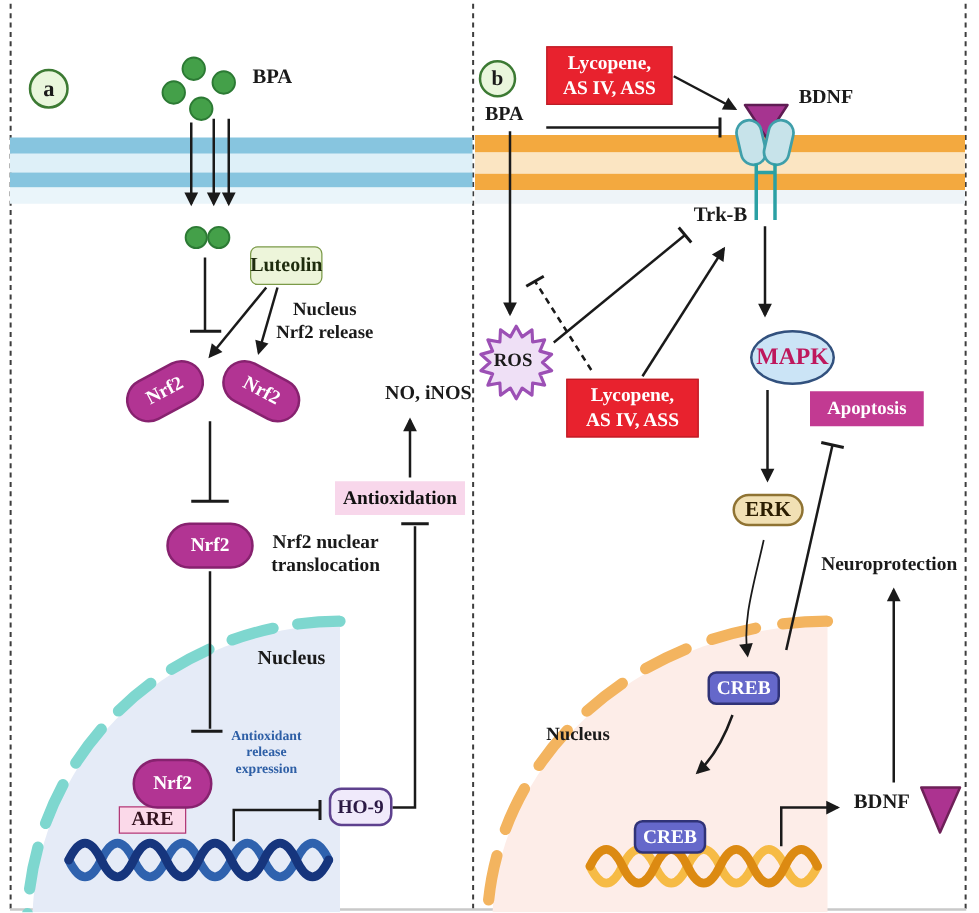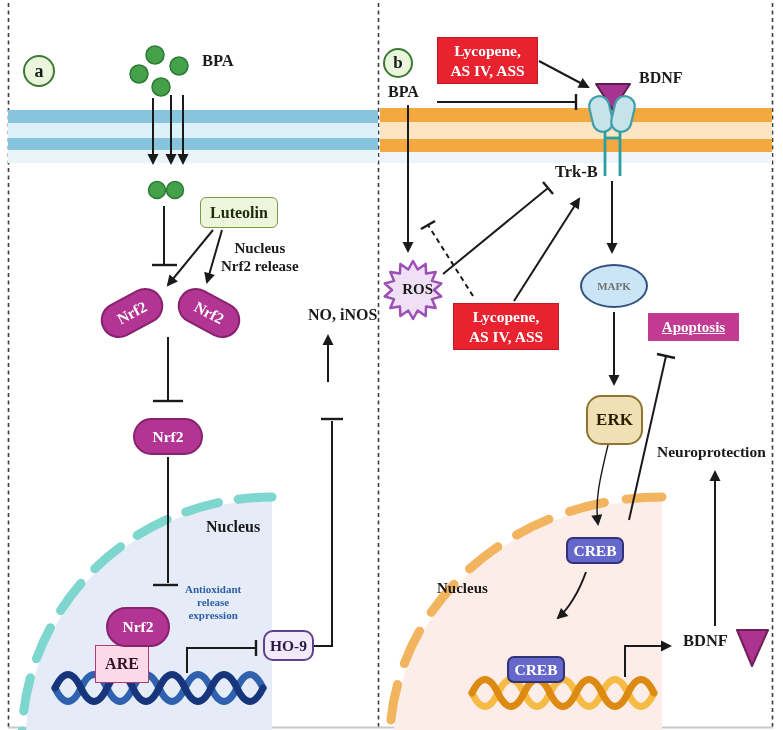--- a/index.html
+++ b/index.html
@@ -153,53 +153,60 @@
   <polygon points="413,261 417.7,269.5 425.6,263.9 426.1,273.6 435.7,271.9 431.9,280.9 441.3,283.5 434,290 441.3,296.5 431.9,299.1 435.7,308.1 426.1,306.4 425.6,316.1 417.7,310.5 413,319 408.3,310.5 400.4,316.1 399.9,306.4 390.3,308.1 394.1,299.1 384.7,296.5 392,290 384.7,283.5 394.1,280.9 390.3,271.9 399.9,273.6 400.4,263.9 408.3,269.5" fill="#EFE0F6" stroke="#9C50B5" stroke-width="2.5" stroke-linejoin="round"></polygon>
 
   <polygon points="737,630 768,630 752,666" fill="#AC3390" stroke="#6E2058" stroke-width="2" stroke-linejoin="round"></polygon>
 </svg>
 
 <div class="circ" style="left:23px;top:55px;width:32px;height:32px;">
       <span>a</span>
     </div>
 <div class="txt" style="left:202px;top:52px;font-size:16.5px;">BPA</div>
 
-<div class="box" style="left:200px;top:197px;width:78px;height:31px;background:#EDF5DA;border:1.5px solid #7B9A48;border-radius:6px;font-size:16px;color:#1E2B0D;">
+<div class="box" style="left:200px;top:197px;width:58px;height:31px;background:#EDF5DA;border:1.5px solid #7B9A48;border-radius:6px;font-size:16px;color:#1E2B0D;">
   <span>Luteolin</span>
 </div>
 
 <div class="txt multi" style="left:221px;top:239px;font-size:15px;line-height:18px;">
   <span>Nucleus</span>
   <span>Nrf2 release</span>
 </div>
 
 <div class="pill" style="left:99px;top:295px;width:66px;height:36px;transform:rotate(-28deg);">
       <span>Nrf2</span>
     </div>
 <div class="pill" style="left:176px;top:295px;width:66px;height:36px;transform:rotate(28deg);">
       <span>Nrf2</span>
     </div>
 
 <div class="txt" style="left:308px;top:306px;font-size:16px;">NO, iNOS</div>
 
+<div class="box" style="left:268px;top:385px;width:104px;height:27px;background:#F8D7EB;font-size:15.5px;color:#111;">
+  <span>Antioxidation</span>
+</div>
 
 <div class="pill" style="left:133px;top:418px;width:70px;height:37px;">
       <span>Nrf2</span>
     </div>
 
+<div class="txt multi" style="left:217px;top:424px;font-size:15.5px;line-height:19px;">
+  <span>Nrf2 nuclear</span>
+  <span>translocation</span>
+</div>
 
 <div class="txt" style="left:206px;top:518px;font-size:16px;">Nucleus</div>
 
 <div class="txt multi blue-multi" style="left:185px;top:583px;font-weight:700;">
   <span>Antioxidant</span>
   <span>release</span>
   <span>expression</span>
 </div>
 
-<div class="box" style="left:95px;top:645px;width:54px;height:38px;background:#FBD9E9;border:1.8px solid #B13A78;font-size:16px;font-weight:600;color:#33131F;z-index:2;">
+<div class="box" style="left:95px;top:645px;width:54px;height:22px;background:#FBD9E9;border:1.8px solid #B13A78;font-size:16px;font-weight:600;color:#33131F;z-index:2;">
   <span>ARE</span>
 </div>
 <div class="pill" style="left:106px;top:607px;width:64px;height:40px;border-radius:20px;">
       <span>Nrf2</span>
     </div>
 
 <div class="box" style="left:263px;top:630px;width:51px;height:31px;background:#F0EAFB;border:2px solid #5E418E;border-radius:10px;font-size:15.5px;color:#2C1A45;">
   <span>HO-9</span>
 </div>
 
@@ -209,36 +216,36 @@
 
 <div class="box redbox multi" style="left:437px;top:37px;width:101px;height:47px;flex-direction:column;">
   <span>Lycopene,</span>
   <span>AS IV, ASS</span>
 </div>
 
 <div class="txt" style="left:388px;top:83px;font-size:16px;">BPA</div>
 <div class="txt" style="left:639px;top:69px;font-size:16px;">BDNF</div>
 <div class="txt" style="left:555px;top:163px;font-size:16.5px;">Trk-B</div>
 
-<div class="txt" style="left:395px;top:281px;width:38px;text-align:right;font-size:15px;">ROS</div>
+<div class="txt" style="left:395px;top:281px;width:38px;text-align:left;font-size:15px;">ROS</div>
 
 <div class="box redbox multi" style="left:453px;top:303px;width:106px;height:47px;flex-direction:column;">
   <span>Lycopene,</span>
   <span>AS IV, ASS</span>
 </div>
 
-<div class="box" style="left:580px;top:264px;width:68px;height:44px;background:#CBE4F6;border:2px solid #32517E;border-radius:50%;font-size:11px;color:#737373;">
+<div class="box" style="left:600px;top:264px;width:68px;height:44px;background:#CBE4F6;border:2px solid #32517E;border-radius:50%;font-size:19px;color:#be185d;">
   <span>MAPK</span>
 </div>
 
-<div class="box" style="left:648px;top:313px;width:91px;height:28px;background:#C23A92;color:#fff;font-size:15px;text-decoration:underline;">
+<div class="box" style="left:648px;top:313px;width:91px;height:28px;background:#C23A92;color:#fff;font-size:15px;">
   <span>Apoptosis</span>
 </div>
 
-<div class="box" style="left:586px;top:395px;width:57px;height:50px;background:#F1E0B4;border:2px solid #8F7333;border-radius:15px;font-size:17px;color:#2b1d00;">
+<div class="box" style="left:586px;top:395px;width:57px;height:26px;background:#F1E0B4;border:2px solid #8F7333;border-radius:15px;font-size:17px;color:#2b1d00;">
   <span>ERK</span>
 </div>
 
 <div class="txt" style="left:657px;top:443px;font-size:15.5px;">Neuroprotection</div>
 
 <div class="txt" style="left:437px;top:580px;font-size:15px;">Nucleus</div>
 
 <div class="box" style="left:566px;top:537px;width:58px;height:27px;background:#6568CA;border:2px solid #303377;border-radius:7px;color:#fff;font-size:15.5px;">
   <span>CREB</span>
 </div>

